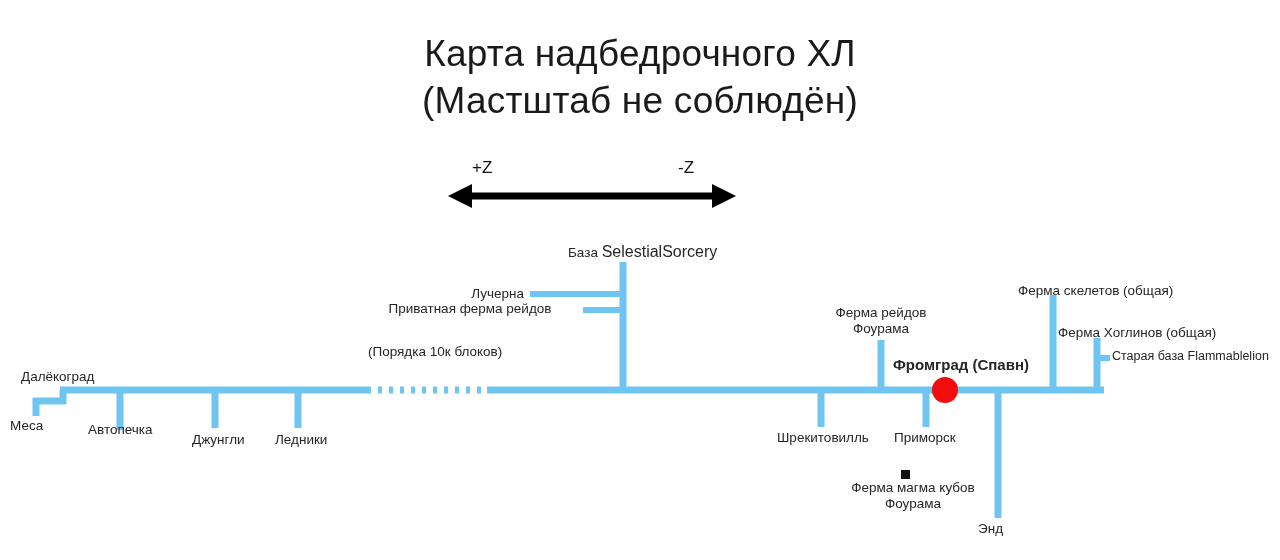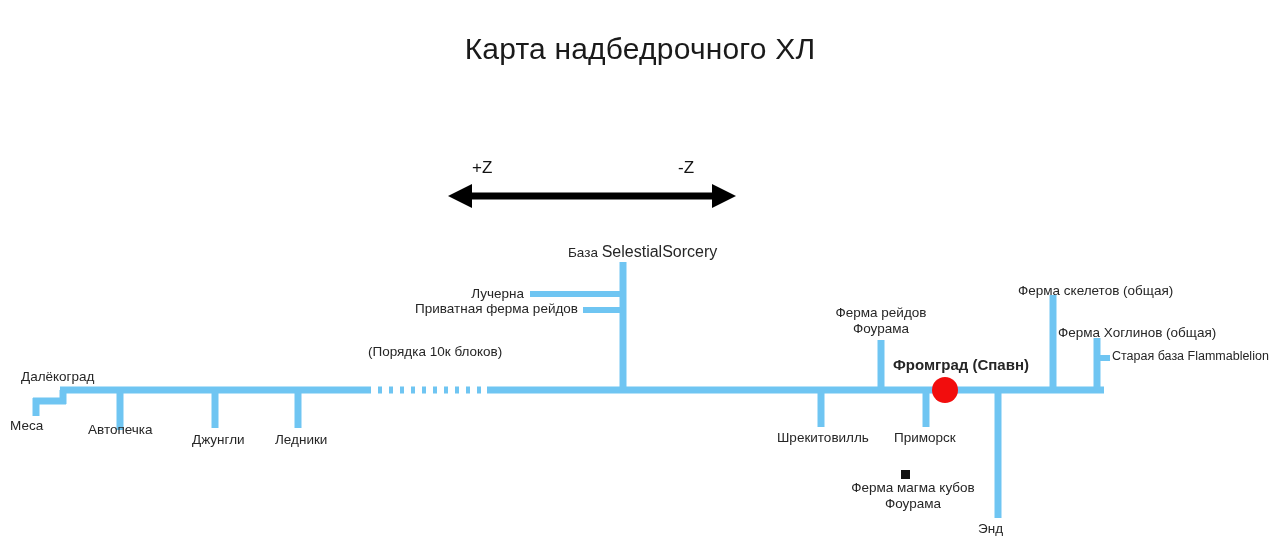--- a/index.html
+++ b/index.html
@@ -26,21 +26,21 @@
 
   .title-block {
     position: absolute;
     left: 0;
     top: 30px;
     width: 1280px;
     text-align: center;
     line-height: 1.28;
   }
   .title-line {
-    font-size: 30px;
+    font-size: 37px;
     color: #1a1a1a;
     letter-spacing: 0.2px;
     white-space: pre;
   }
 
   .axis-label {
     position: absolute;
     font-size: 17px;
     color: #141414;
   }
@@ -63,21 +63,21 @@
   .lbl-dalekograd      { left: 21px;  top: 369px; }
   .lbl-mesa            { left: 10px;  top: 418px; }
   .lbl-avtopechka      { left: 88px;  top: 422px; }
   .lbl-dzhungli        { left: 192px; top: 432px; }
   .lbl-ledniki         { left: 275px; top: 432px; }
   .lbl-blocks          { left: 368px; top: 344px; }
   .lbl-baza            { left: 568px; top: 243px; }
   .lbl-baza .rus       { font-size: 13.5px; }
   .lbl-baza .lat       { font-size: 16px; }
   .lbl-lucherna        { left: 396px; top: 286px; width: 128px; text-align: right; }
-  .lbl-privatnaya      { left: 362px; top: 301px; width: 216px; text-align: right; }
+  .lbl-privatnaya      { left: 362px; top: 301px; width: 216px; text-align: center; }
   .lbl-ferma-reydov    { left: 806px; top: 305px; width: 150px; text-align: center; }
   .lbl-fromgrad        { left: 893px; top: 356px; }
   .lbl-shrekitovill    { left: 777px; top: 430px; }
   .lbl-primorsk        { left: 894px; top: 430px; }
   .lbl-magma           { left: 838px; top: 480px; width: 150px; text-align: center; }
   .lbl-end             { left: 978px; top: 521px; }
   .lbl-skeletons       { left: 1018px; top: 283px; }
   .lbl-hoglins         { left: 1058px; top: 325px; }
   .lbl-flammablelion   { left: 1112px; top: 349px; font-size: 12.5px; }
 
@@ -134,20 +134,21 @@
   <g>
     <line x1="1097" y1="390" x2="1097" y2="338" stroke="#6FC5F2" stroke-width="7"></line>
     <line x1="1097" y1="358" x2="1110" y2="358" stroke="#6FC5F2" stroke-width="6"></line>
   </g>
 
   <circle cx="945" cy="390" r="13" fill="#F20D0D"></circle>
 </svg>
 
 <div class="title-block">
   <div class="title-line">Карта надбедрочного ХЛ</div>
+  <div class="title-line">(Мастштаб не соблюдён)</div>
 </div>
 
 <div class="axis-label axis-plus">+Z</div>
 <div class="axis-label axis-minus">-Z</div>
 
 <div class="node-label lbl-dalekograd">Далёкоград</div>
 <div class="node-label lbl-mesa">Меса</div>
 <div class="node-label lbl-avtopechka">Автопечка</div>
 <div class="node-label lbl-dzhungli">Джунгли</div>
 <div class="node-label lbl-ledniki">Ледники</div>

